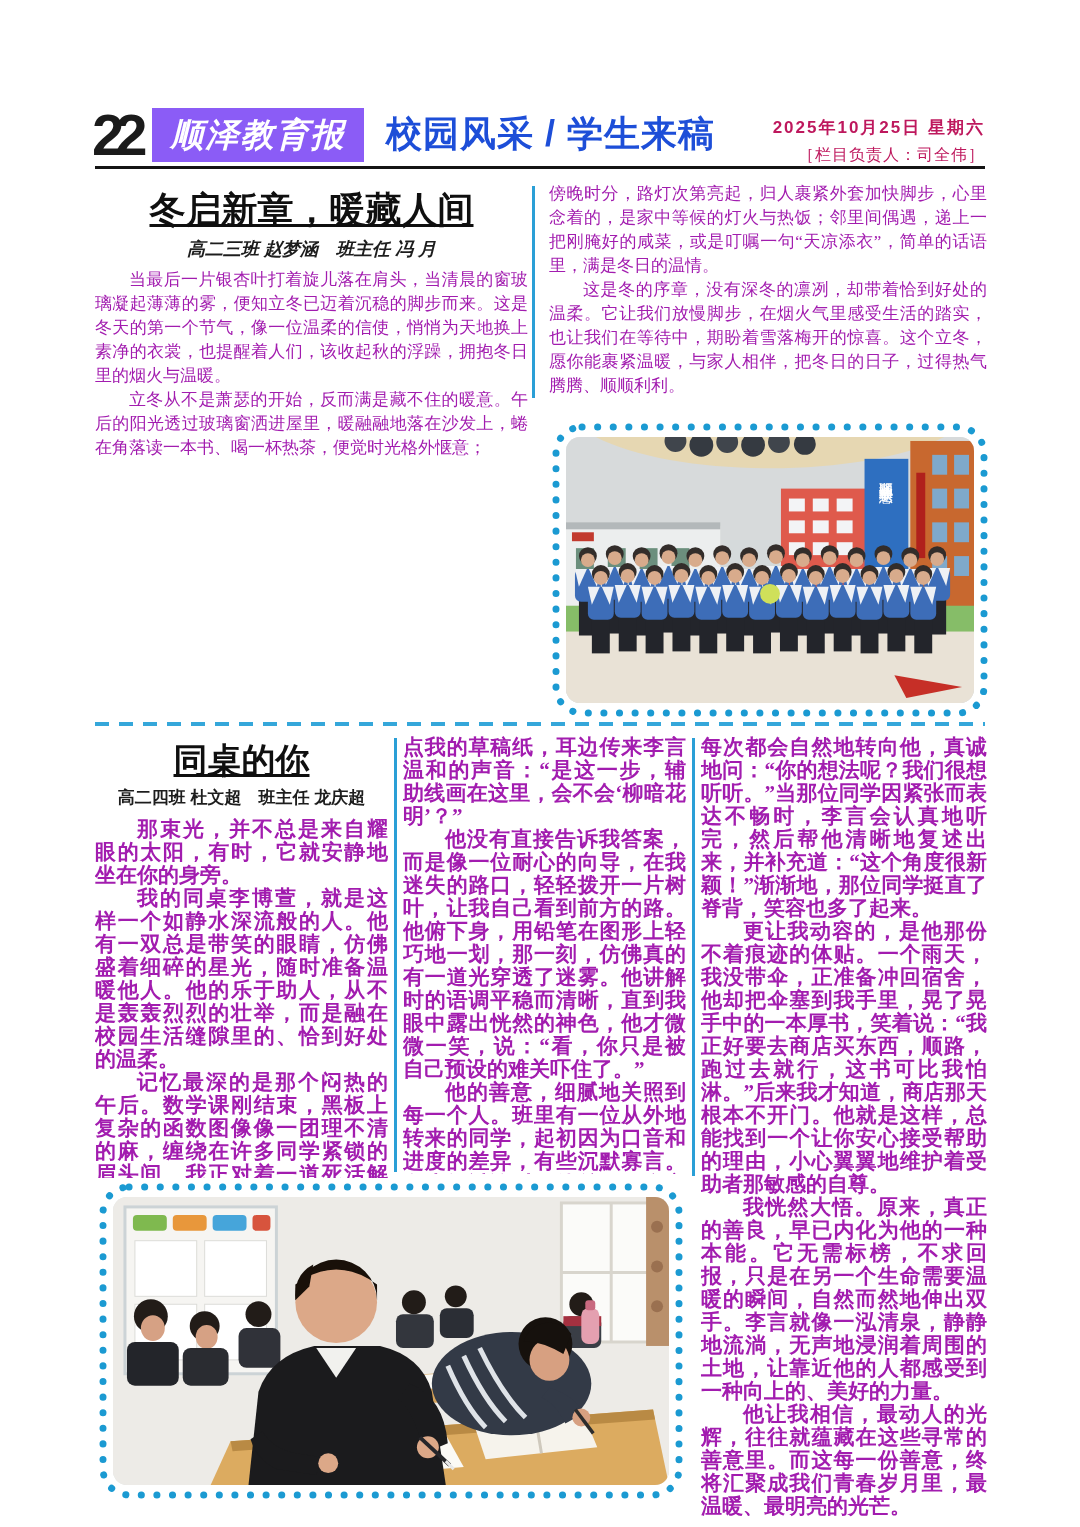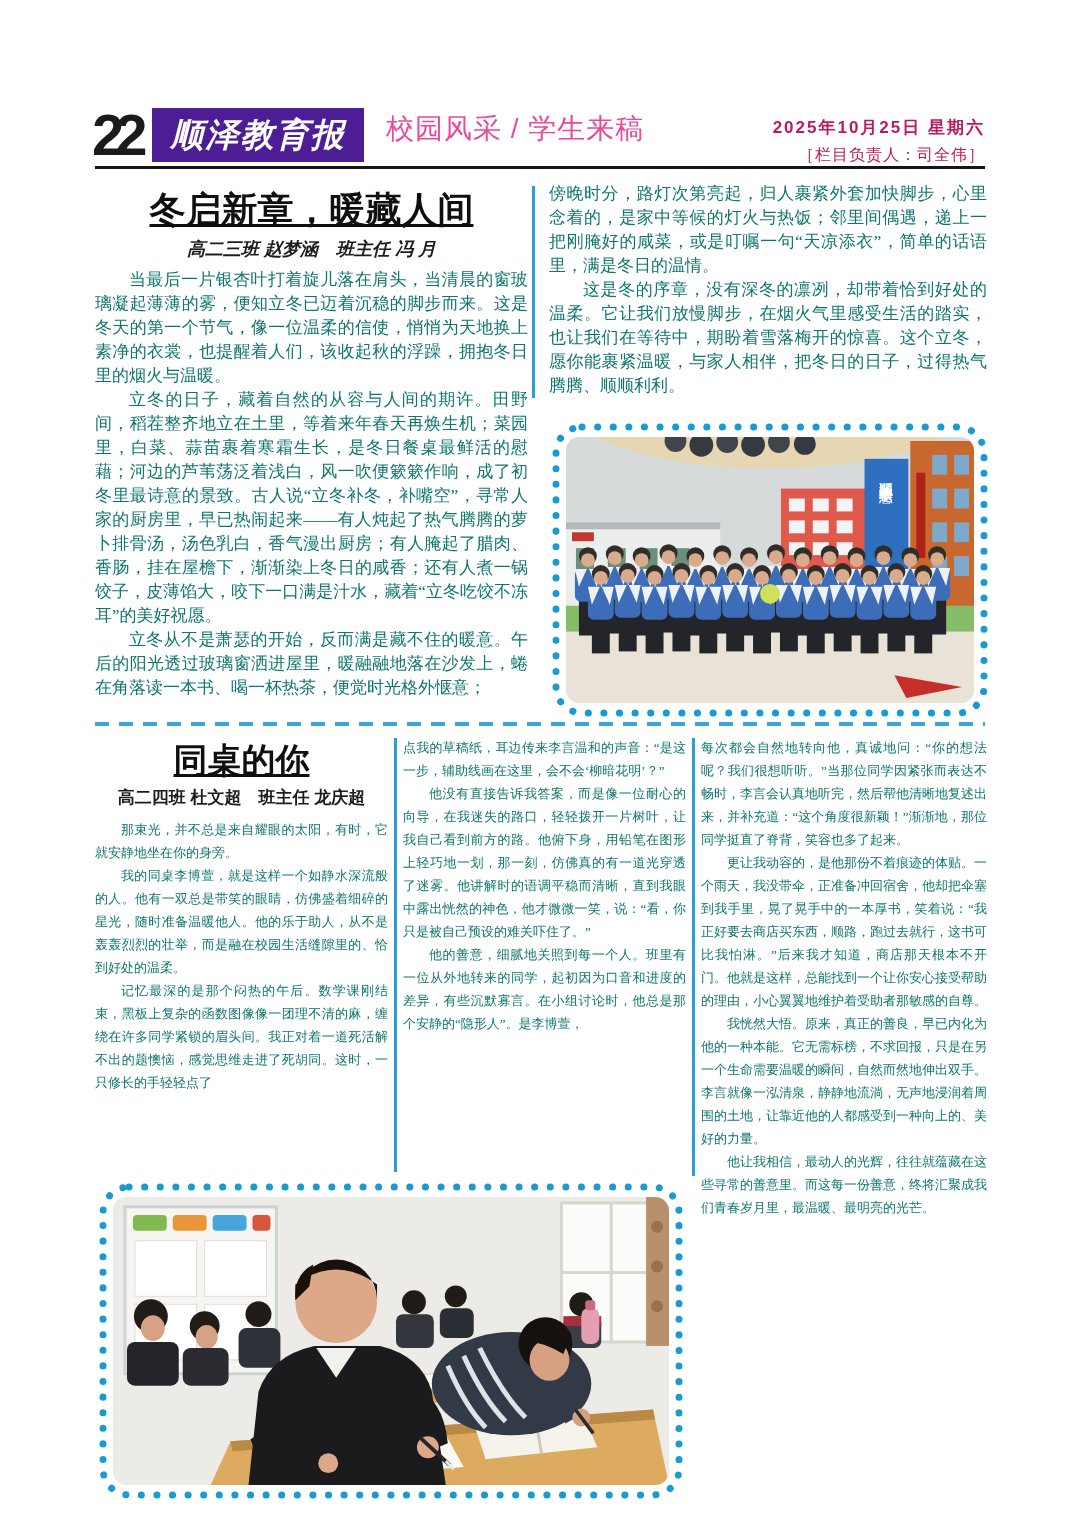--- a/index.html
+++ b/index.html
@@ -3,38 +3,38 @@
 <meta charset="utf-8">
 <style>
   html,body{margin:0;padding:0;background:#ffffff;}
   #page{position:relative;width:1080px;height:1527px;background:#ffffff;overflow:hidden;
         font-family:"Liberation Serif",serif;margin-top:36px;}
   .abs{position:absolute;}
 
   
   .pagenum{font-family:"Liberation Sans",sans-serif;font-weight:900;font-size:58px;
            letter-spacing:-9px;color:#1b1b1b;line-height:1;}
-  .masthead{background:#4c1d95;color:#ffffff;display:flex;align-items:center;justify-content:center;
+  .masthead{background:#8b5cf6;color:#ffffff;display:flex;align-items:center;justify-content:center;
             font-family:"Liberation Serif",serif;font-weight:700;font-size:33px;font-style:italic;
             letter-spacing:2px;}
-  .section-title{font-family:"Liberation Sans",sans-serif;font-weight:400;font-size:28px;
-                 color:#ec4899;line-height:1.2;letter-spacing:1px;}
+  .section-title{font-family:"Liberation Sans",sans-serif;font-weight:700;font-size:36px;
+                 color:#1d4ed8;line-height:1.2;letter-spacing:1px;}
   .date-block{text-align:right;font-family:"Liberation Sans",sans-serif;color:#be185d;}
   .date-line{font-size:17px;font-weight:700;letter-spacing:2px;}
   .editor-line{font-size:16px;margin-top:6px;letter-spacing:1px;}
   .header-rule{background:#141414;height:3px;}
 
   
   .art-title{font-family:"Liberation Sans",sans-serif;font-weight:900;text-align:center;color:#0f0f0f;text-decoration:underline;}
   .byline{font-family:"Liberation Sans",sans-serif;font-weight:700;text-align:center;color:#1d1d1d;}
   .coltext{overflow:hidden;}
-  .coltext p{margin:0;text-indent:2em;text-align:justify;color:#0f766e;}
+  .coltext p{margin:0;text-indent:2em;text-align:justify;color:#a21caf;}
   .coltext p.cont{text-indent:0;}
   .a1 p{font-size:17px;line-height:24px;}
-  .a2 p{font-size:13px;line-height:23px;}
+  .a2 p{font-size:21px;line-height:23px;font-weight:bold;}
 
   .vdiv{width:2.5px;background:#2a9fd6;}
   .hdash{height:3.5px;background:repeating-linear-gradient(90deg,#35a7da 0 14px,transparent 14px 24px);}
 
   
   .photo-frame{position:absolute;}
   .photo-inner{position:absolute;left:15px;top:15px;right:15px;bottom:15px;border-radius:14px;
                overflow:hidden;background:#dfe2e3;}
   .photo-inner svg{display:block;width:100%;height:100%;}
   .dotted-overlay{position:absolute;left:0;top:0;width:100%;height:100%;pointer-events:none;}
@@ -57,21 +57,20 @@
     <div class="editor-line">［栏目负责人：司全伟］</div>
   </div>
 
   <div class="abs header-rule" style="left:95px;top:130px;width:890px;"></div>
 
   <div class="abs art-title" style="left:95px;top:150px;width:433px;font-size:36px;">冬启新章，暖藏人间</div>
   <div class="abs byline" style="left:95px;top:201px;width:433px;font-size:18px;font-style:italic;">高二三班 赵梦涵　班主任 冯 月</div>
 
   <div class="abs coltext a1" style="left:95px;top:232px;width:433px;height:446px;">
     <p>当最后一片银杏叶打着旋儿落在肩头，当清晨的窗玻璃凝起薄薄的雾，便知立冬已迈着沉稳的脚步而来。这是冬天的第一个节气，像一位温柔的信使，悄悄为天地换上素净的衣裳，也提醒着人们，该收起秋的浮躁，拥抱冬日里的烟火与温暖。</p>
-    <p>立冬的日子，藏着自然的从容与人间的期许。田野间，稻茬整齐地立在土里，等着来年春天再焕生机；菜园里，白菜、蒜苗裹着寒霜生长，是冬日餐桌最鲜活的慰藉；河边的芦苇荡泛着浅白，风一吹便簌簌作响，成了初冬里最诗意的景致。古人说“立冬补冬，补嘴空”，寻常人家的厨房里，早已热闹起来——有人炖起了热气腾腾的萝卜排骨汤，汤色乳白，香气漫出厨房；有人腌起了腊肉、香肠，挂在屋檐下，渐渐染上冬日的咸香；还有人煮一锅饺子，皮薄馅大，咬下一口满是汁水，藏着“立冬吃饺不冻耳”的美好祝愿。</p>
     <p>立冬从不是萧瑟的开始，反而满是藏不住的暖意。午后的阳光透过玻璃窗洒进屋里，暖融融地落在沙发上，蜷在角落读一本书、喝一杯热茶，便觉时光格外惬意；</p>
   </div>
 
   <div class="abs vdiv" style="left:532px;top:150px;height:212px;"></div>
 
   <div class="abs coltext a1" style="left:549px;top:146px;width:438px;height:236px;">
     <p class="cont">傍晚时分，路灯次第亮起，归人裹紧外套加快脚步，心里念着的，是家中等候的灯火与热饭；邻里间偶遇，递上一把刚腌好的咸菜，或是叮嘱一句“天凉添衣”，简单的话语里，满是冬日的温情。</p>
     <p>这是冬的序章，没有深冬的凛冽，却带着恰到好处的温柔。它让我们放慢脚步，在烟火气里感受生活的踏实，也让我们在等待中，期盼着雪落梅开的惊喜。这个立冬，愿你能裹紧温暖，与家人相伴，把冬日的日子，过得热气腾腾、顺顺利利。</p>
   </div>
 

